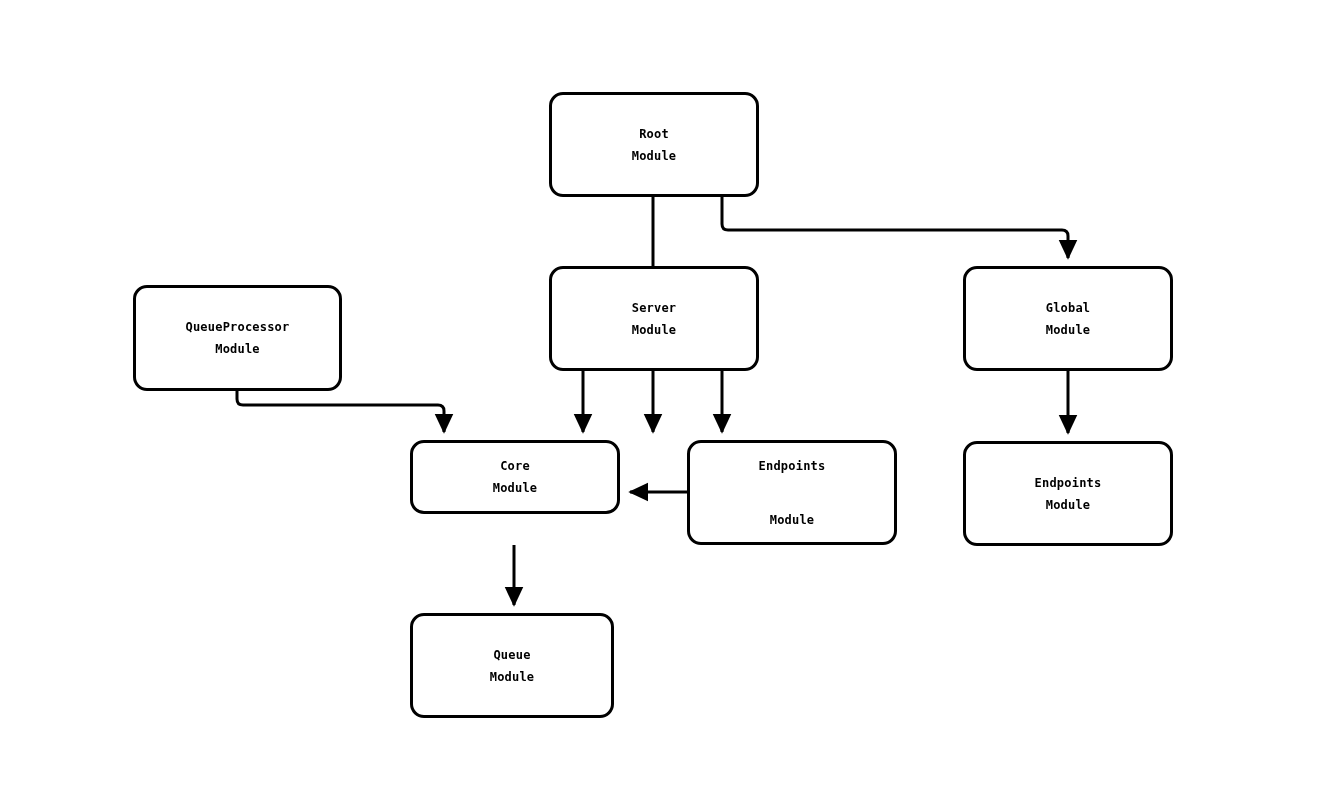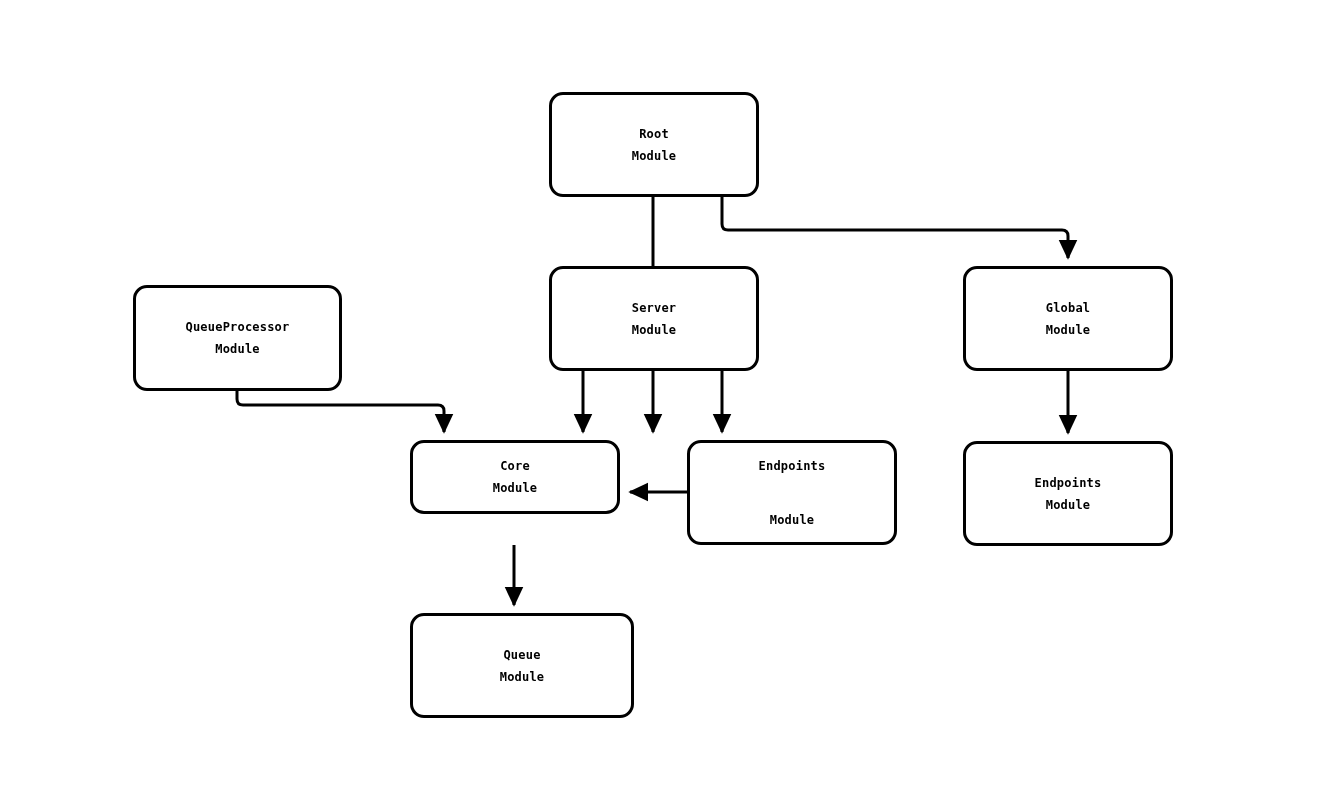--- a/index.html
+++ b/index.html
@@ -102,18 +102,18 @@
   <div class="node" style="left:687px; top:440px; width:210px; height:105px;gap:32px;">
     <div class="node-label">Endpoints</div>
     <div class="node-label">Module</div>
   </div>
 
   <div class="node" style="left:963px; top:441px; width:210px; height:105px;">
     <div class="node-label">Endpoints</div>
     <div class="node-label">Module</div>
   </div>
 
-  <div class="node" style="left:410px; top:613px; width:224px; height:105px;">
+  <div class="node" style="left:410px; top:613px; width:204px; height:105px;">
     <div class="node-label">Queue</div>
     <div class="node-label">Module</div>
   </div>
 
 </div>
 
 </body></html>

